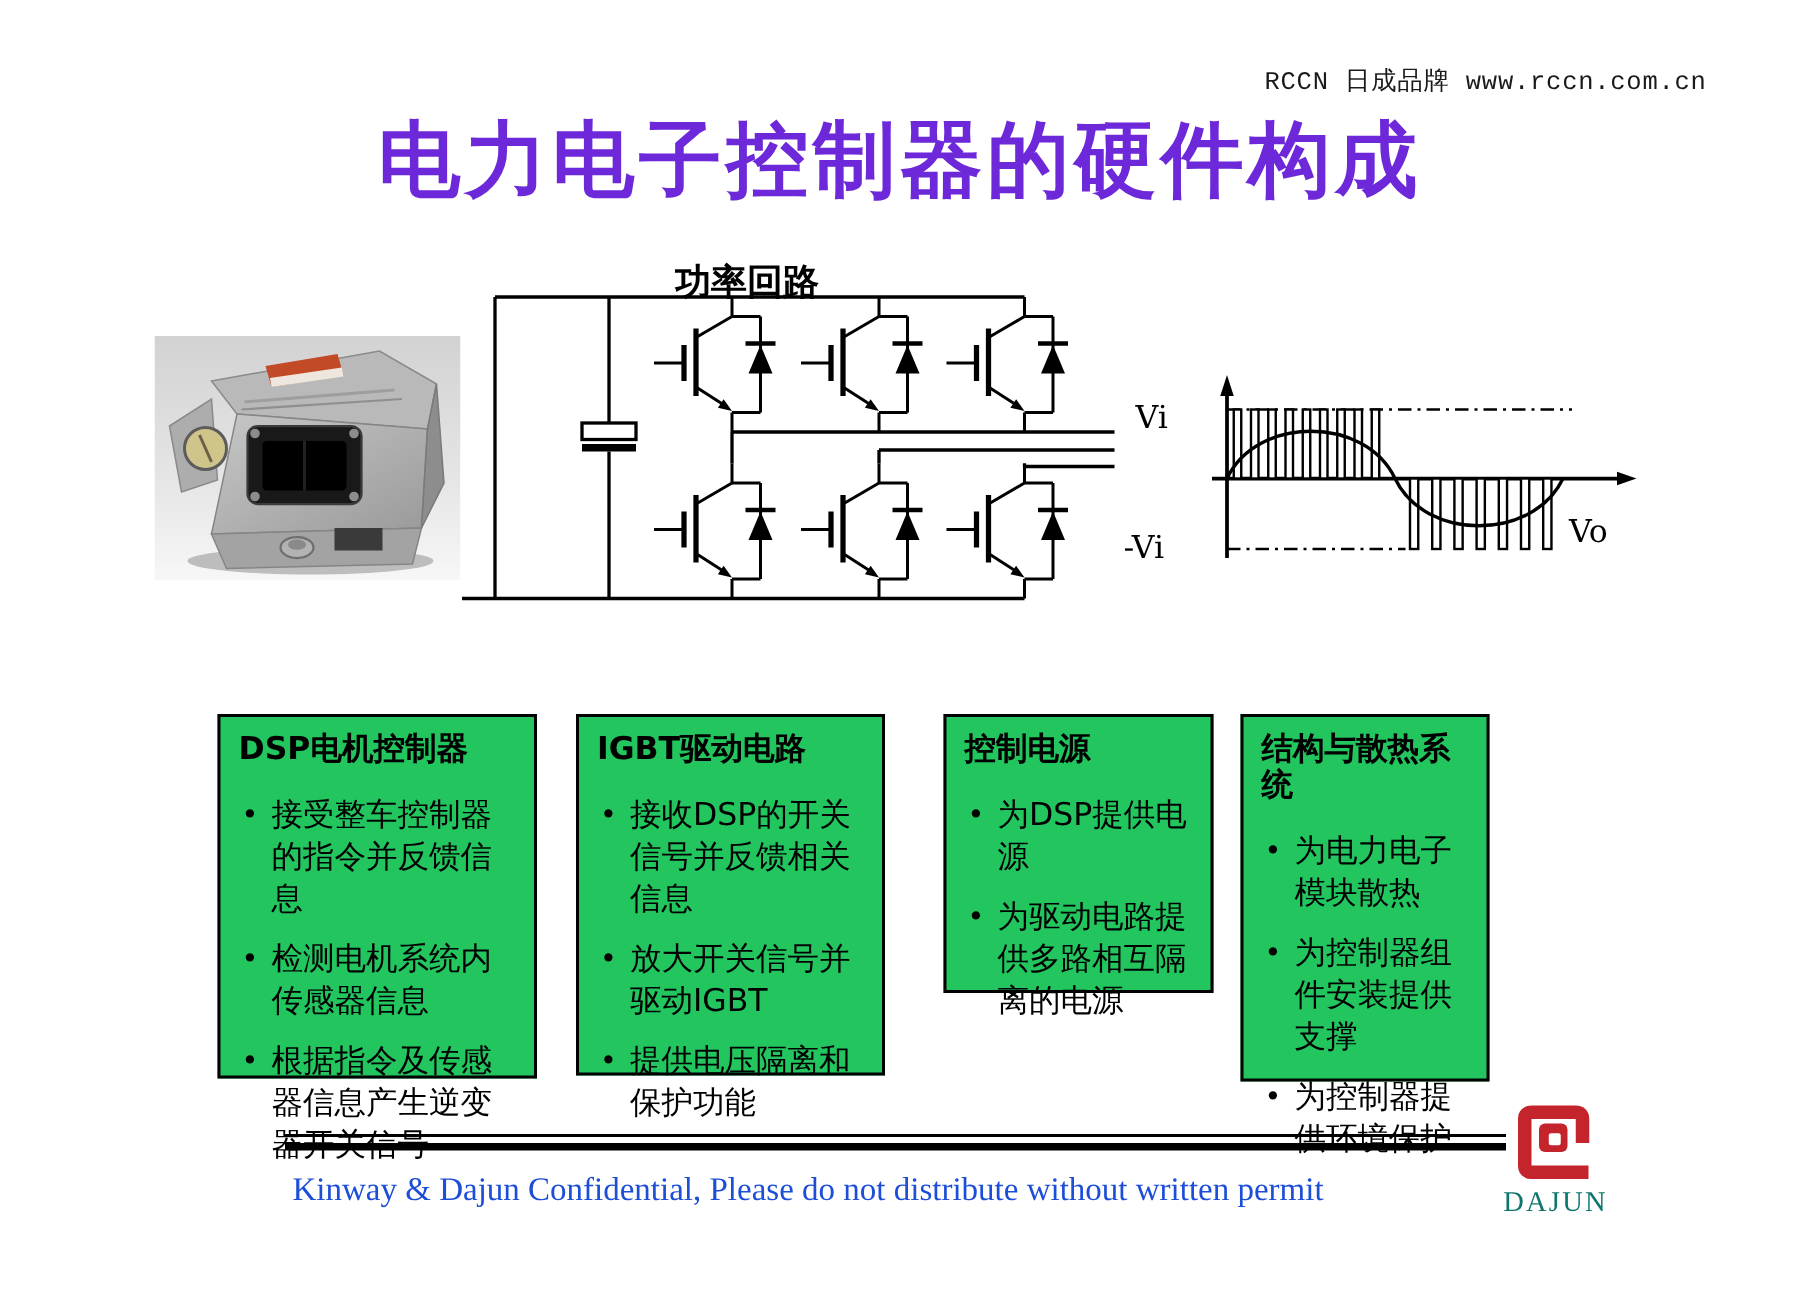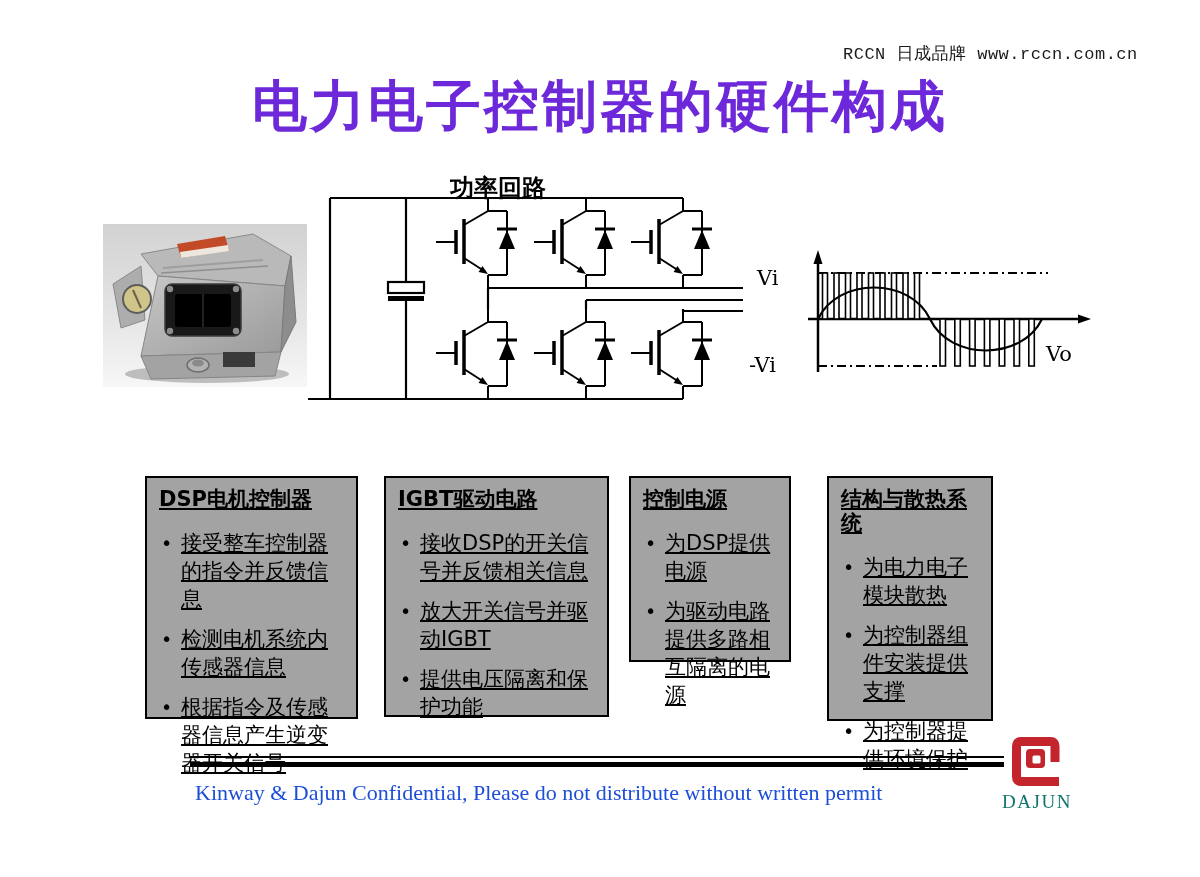--- a/index.html
+++ b/index.html
@@ -9,30 +9,30 @@
 
   .abs { position:absolute; }
 
   .brand { left:843px; top:42px; font-family:"Liberation Mono","DejaVu Sans Mono",monospace;
            font-size:17px; color:#1a1a1a; white-space:nowrap; letter-spacing:0.5px; }
 
   .slide-title { left:0; right:0; top:70px; text-align:center;
                  font-size:55px; font-weight:700; letter-spacing:3px; color:#6d28d9; }
 
   
-  .info-box { border:2px solid #000; background:#a3a3a3; padding:7px 8px 24px 10px;text-decoration:underline; }
+  .info-box { border:2px solid #000; background:#22c55e; padding:7px 8px 24px 10px; }
   .info-box h3 { font-size:21px; font-weight:700; margin:2px 0 18px 2px; line-height:24px; }
   .info-box ul { list-style:none; }
   .info-box li { position:relative; font-size:21px; line-height:28px;
                  padding-left:24px; margin-bottom:12px; }
   .info-box li::before { content:"•"; position:absolute; left:4px; top:0; font-size:19px; }
 
   #box-dsp   { left:145px; top:476px; width:213px; height:243px; }
-  #box-igbt  { left:384px; top:476px; width:225px; height:241px; }
-  #box-power { left:629px; top:476px; width:162px; height:186px; }
+  #box-igbt  { left:384px; top:476px; width:206px; height:241px; }
+  #box-power { left:629px; top:476px; width:180px; height:186px; }
   #box-struct{ left:827px; top:476px; width:166px; height:245px; }
 
   
   .rule-thin  { left:190px; top:756px; width:814px; height:2px; background:#000; }
   .rule-thick { left:190px; top:762px; width:814px; height:5px; background:#000; }
   .confidential { left:195px; top:780px; width:810px; text-align:left;
                   font-family:Liberation Serif, serif;
                   font-size:22px; color:#1d4ed8; }
   .logo-wrap { left:1006px; top:734px; width:62px; text-align:center; }
   .logo-text { left:999px; top:791px; width:76px; text-align:center;

